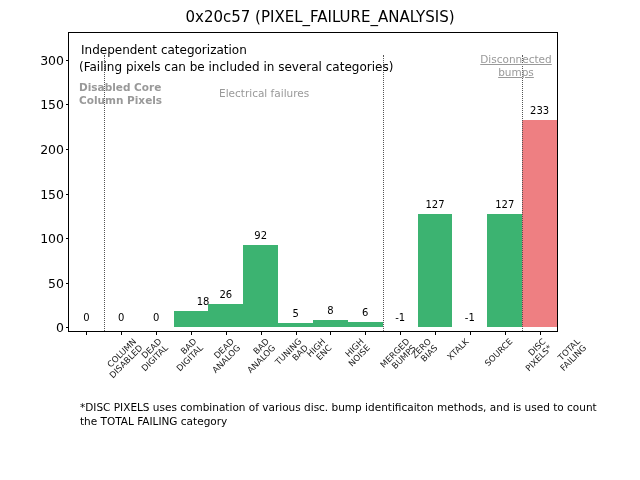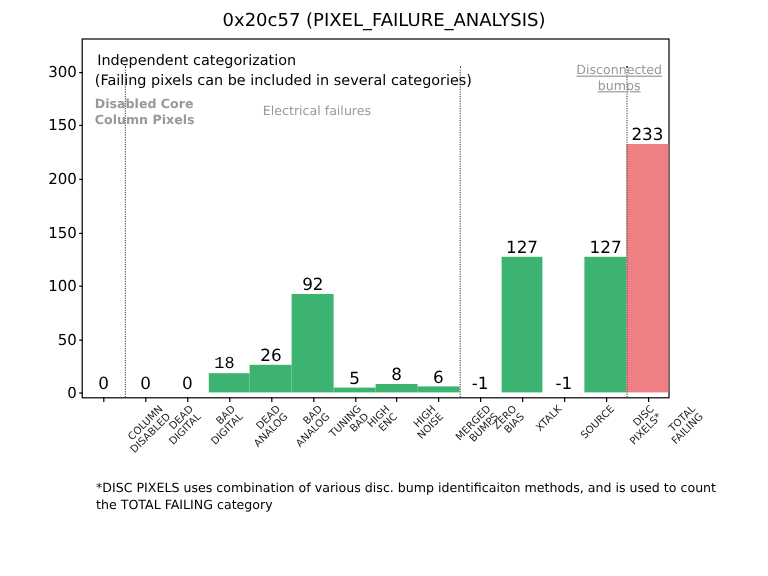--- a/index.html
+++ b/index.html
@@ -41,21 +41,21 @@
     text-align:right;
     transform:rotate(-45deg);
     transform-origin:100% 0%;
     white-space:nowrap;
   }
 
   
   .bar{position:absolute;bottom:0;}
   .bar-value{
     position:absolute;
-    font-size:14px;color:#000;
+    font-size:10px;color:#000;
     text-align:center;white-space:nowrap;
     transform:translateX(-50%);
   }
 
   
   .divider{
     position:absolute;
     width:0;
     border-left:1.6px dotted #555;
   }
@@ -113,21 +113,21 @@
           <div class="x-tickmark" style="left: 366px;"></div>
           <div class="x-tickmark" style="left: 400.857px;"></div>
           <div class="x-tickmark" style="left: 435.714px;"></div>
           <div class="x-tickmark" style="left: 470.571px;"></div>
         </div>
       <div id="bars">
           <div class="bar-value" style="left: 17.4286px; top: 279.431px;">0</div>
           <div class="bar-value" style="left: 52.2857px; top: 279.431px;">0</div>
           <div class="bar-value" style="left: 87.1429px; top: 279.431px;">0</div>
           <div class="bar" style="left: 104.571px; width: 34.8571px; bottom: 3.56886px; height: 16.0599px; background: rgb(60, 179, 113);"></div>
-          <div class="bar-value" style="left: 118px; top: 263.371px; font-family: Liberation Mono, monospace;">18</div>
+          <div class="bar-value" style="left: 134px; top: 263.371px;">18</div>
           <div class="bar" style="left: 139.429px; width: 34.8571px; bottom: 3.56886px; height: 23.1976px; background: rgb(60, 179, 113);"></div>
           <div class="bar-value" style="left: 156.857px; top: 256.234px;">26</div>
           <div class="bar" style="left: 174.286px; width: 34.8571px; bottom: 3.56886px; height: 82.0838px; background: rgb(60, 179, 113);"></div>
           <div class="bar-value" style="left: 191.714px; top: 197.347px;">92</div>
           <div class="bar" style="left: 209.143px; width: 34.8571px; bottom: 3.56886px; height: 4.46108px; background: rgb(60, 179, 113);"></div>
           <div class="bar-value" style="left: 226.571px; top: 274.97px;">5</div>
           <div class="bar" style="left: 244px; width: 34.8571px; bottom: 3.56886px; height: 7.13772px; background: rgb(60, 179, 113);"></div>
           <div class="bar-value" style="left: 261.429px; top: 272.293px;">8</div>
           <div class="bar" style="left: 278.857px; width: 34.8571px; bottom: 3.56886px; height: 5.35329px; background: rgb(60, 179, 113);"></div>
           <div class="bar-value" style="left: 296.286px; top: 274.078px;">6</div>

